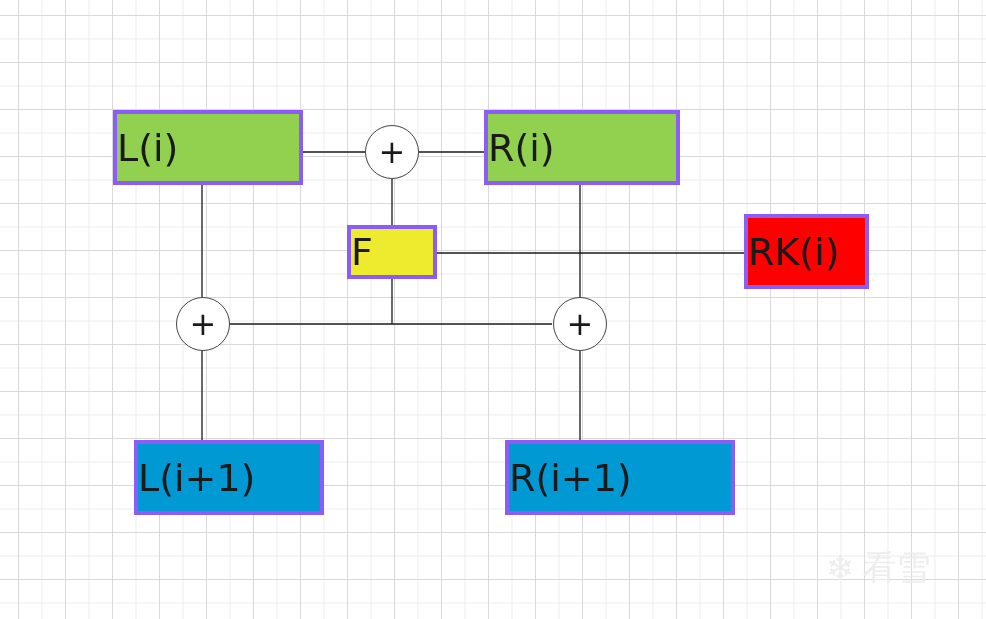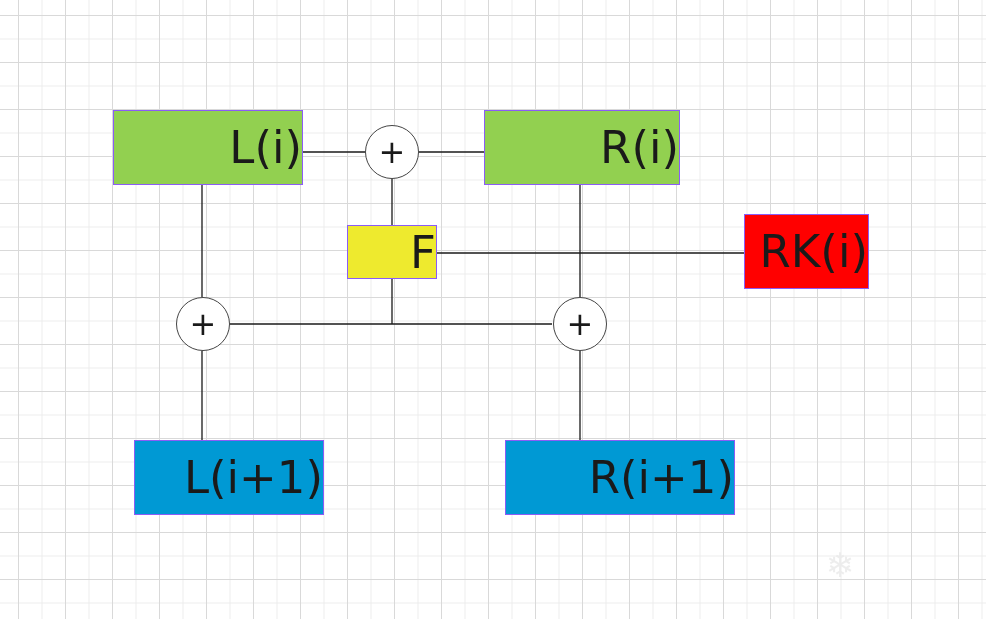--- a/index.html
+++ b/index.html
@@ -11,23 +11,23 @@
       linear-gradient(to bottom, #d9d9d9 1px, transparent 1px),
       linear-gradient(to right, #ececec 1px, transparent 1px),
       linear-gradient(to bottom, #ececec 1px, transparent 1px);
     background-size: 47px 47px, 47px 47px, 23.5px 23.5px, 23.5px 23.5px;
     background-position: 18px 15px, 18px 15px, 18px 15px, 18px 15px;
     font-family: "DejaVu Sans", sans-serif;
   }
   svg.wires { position: absolute; left: 0; top: 0; }
   .box {
     position: absolute; box-sizing: border-box;
-    border: 1px solid #8b5cf6;
-    display: flex; align-items: center; justify-content: flex-end;
-    color: #1a1a1a; font-size: 45px;
+    border: 4px solid #8b5cf6;
+    display: flex; align-items: center; justify-content: flex-start;
+    color: #1a1a1a; font-size: 38px;
   }
   .green { background: #92d050; }
   .yellow { background: #eeea2e; }
   .red { background: #ff0000; }
   .blue { background: #0099d4; margin-left: 23px; }
   .xor {
     position: absolute; box-sizing: border-box;
     width: 54px; height: 54px; border-radius: 50%;
     border: 1px solid #444; background: #fff;
     display: flex; align-items: center; justify-content: center;
@@ -60,21 +60,21 @@
 
 <div class="box green" style="left:113px;top:110px;width:190px;height:75px;">
   <span>L(i)</span>
 </div>
 <div class="box green" style="left:484px;top:110px;width:196px;height:75px;">
   <span>R(i)</span>
 </div>
 <div class="box yellow" style="left:347px;top:225px;width:90px;height:54px;">
   <span>F</span>
 </div>
-<div class="box red" style="left:744px;top:214px;width:125px;height:75px;padding-left:28px;">
+<div class="box red" style="left:744px;top:214px;width:125px;height:75px;">
   <span>RK(i)</span>
 </div>
 <div class="box blue" style="left:111px;top:440px;width:190px;height:75px;">
   <span>L(i+1)</span>
 </div>
 <div class="box blue" style="left:482px;top:440px;width:230px;height:75px;">
   <span>R(i+1)</span>
 </div>
 
 <div class="xor" style="left:365px;top:125px;">
@@ -82,13 +82,14 @@
 </div>
 <div class="xor" style="left:176px;top:297px;">
   <span>+</span>
 </div>
 <div class="xor" style="left:553px;top:297px;">
   <span>+</span>
 </div>
 
 <div class="watermark">
   <span>❄</span>
+  <span>看雪</span>
 </div>
 
 </body></html>

